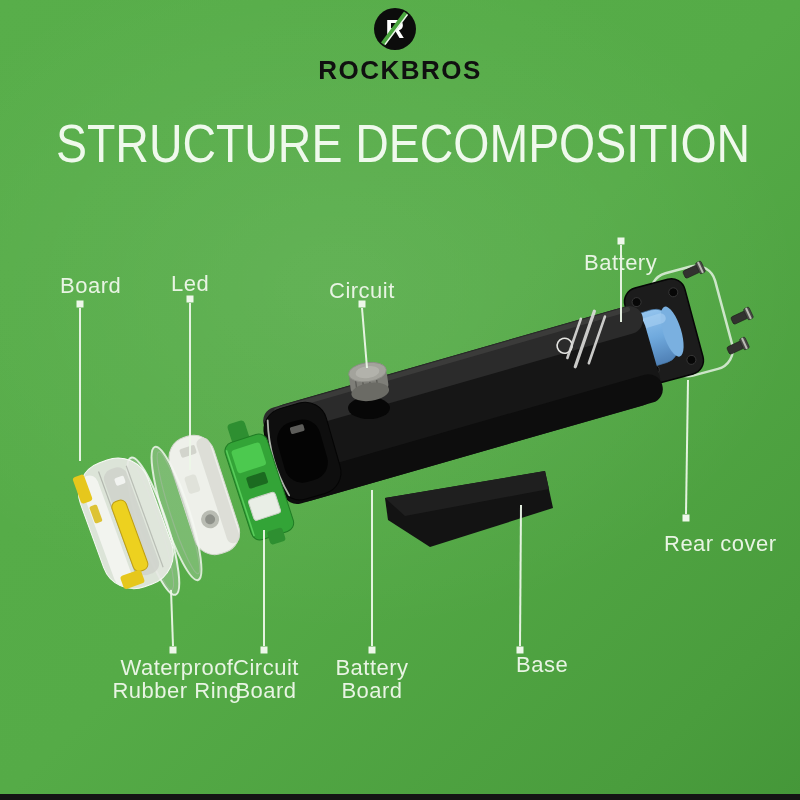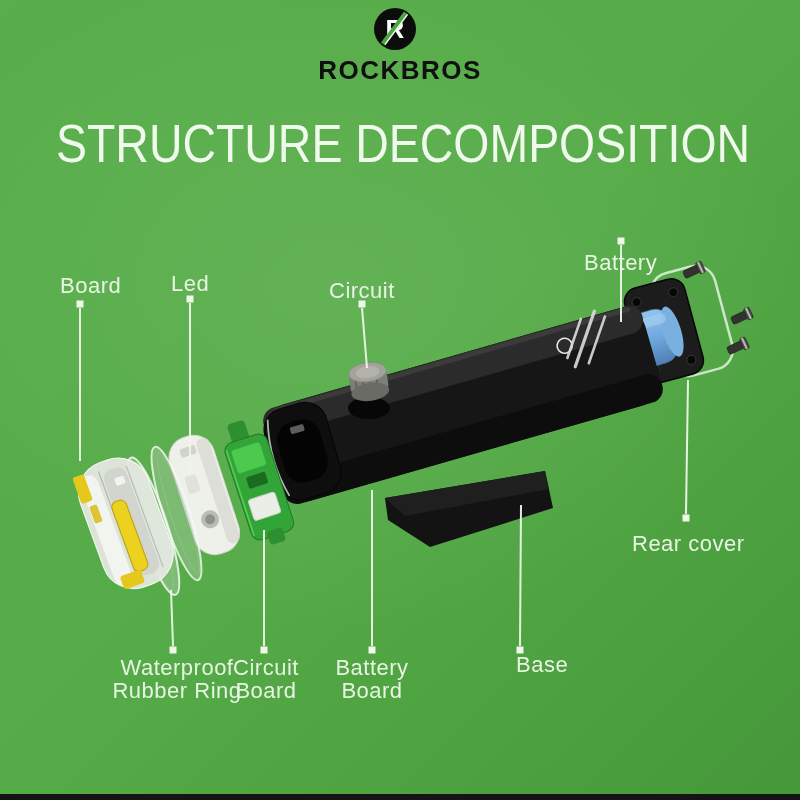--- a/index.html
+++ b/index.html
@@ -203,21 +203,21 @@
           <line x1="521" y1="505" x2="520" y2="646"></line>
           <rect x="516.5" y="646.5" width="7" height="7" fill="#eef7ea" stroke="none"></rect>
         </g>
     </g>
   </svg>
 
   <div class="plabel" style="left:60px; top:274px;">Board</div>
   <div class="plabel" style="left:171px; top:272px;">Led</div>
   <div class="plabel" style="left:329px; top:279px;">Circuit</div>
   <div class="plabel" style="left:584px; top:214px;margin-top:37px;">Battery</div>
-  <div class="plabel" style="left:632px; top:532px;text-align:right;">Rear cover</div>
+  <div class="plabel" style="left:664px; top:532px;text-align:right;">Rear cover</div>
 
   <div class="plabel center" style="left:98px; top:656px; width:158px;">
     <div>Waterproof</div>
     <div>Rubber Ring</div>
   </div>
 
   <div class="plabel center" style="left:228px; top:656px; width:76px;">
     <div>Circuit</div>
     <div>Board</div>
   </div>

